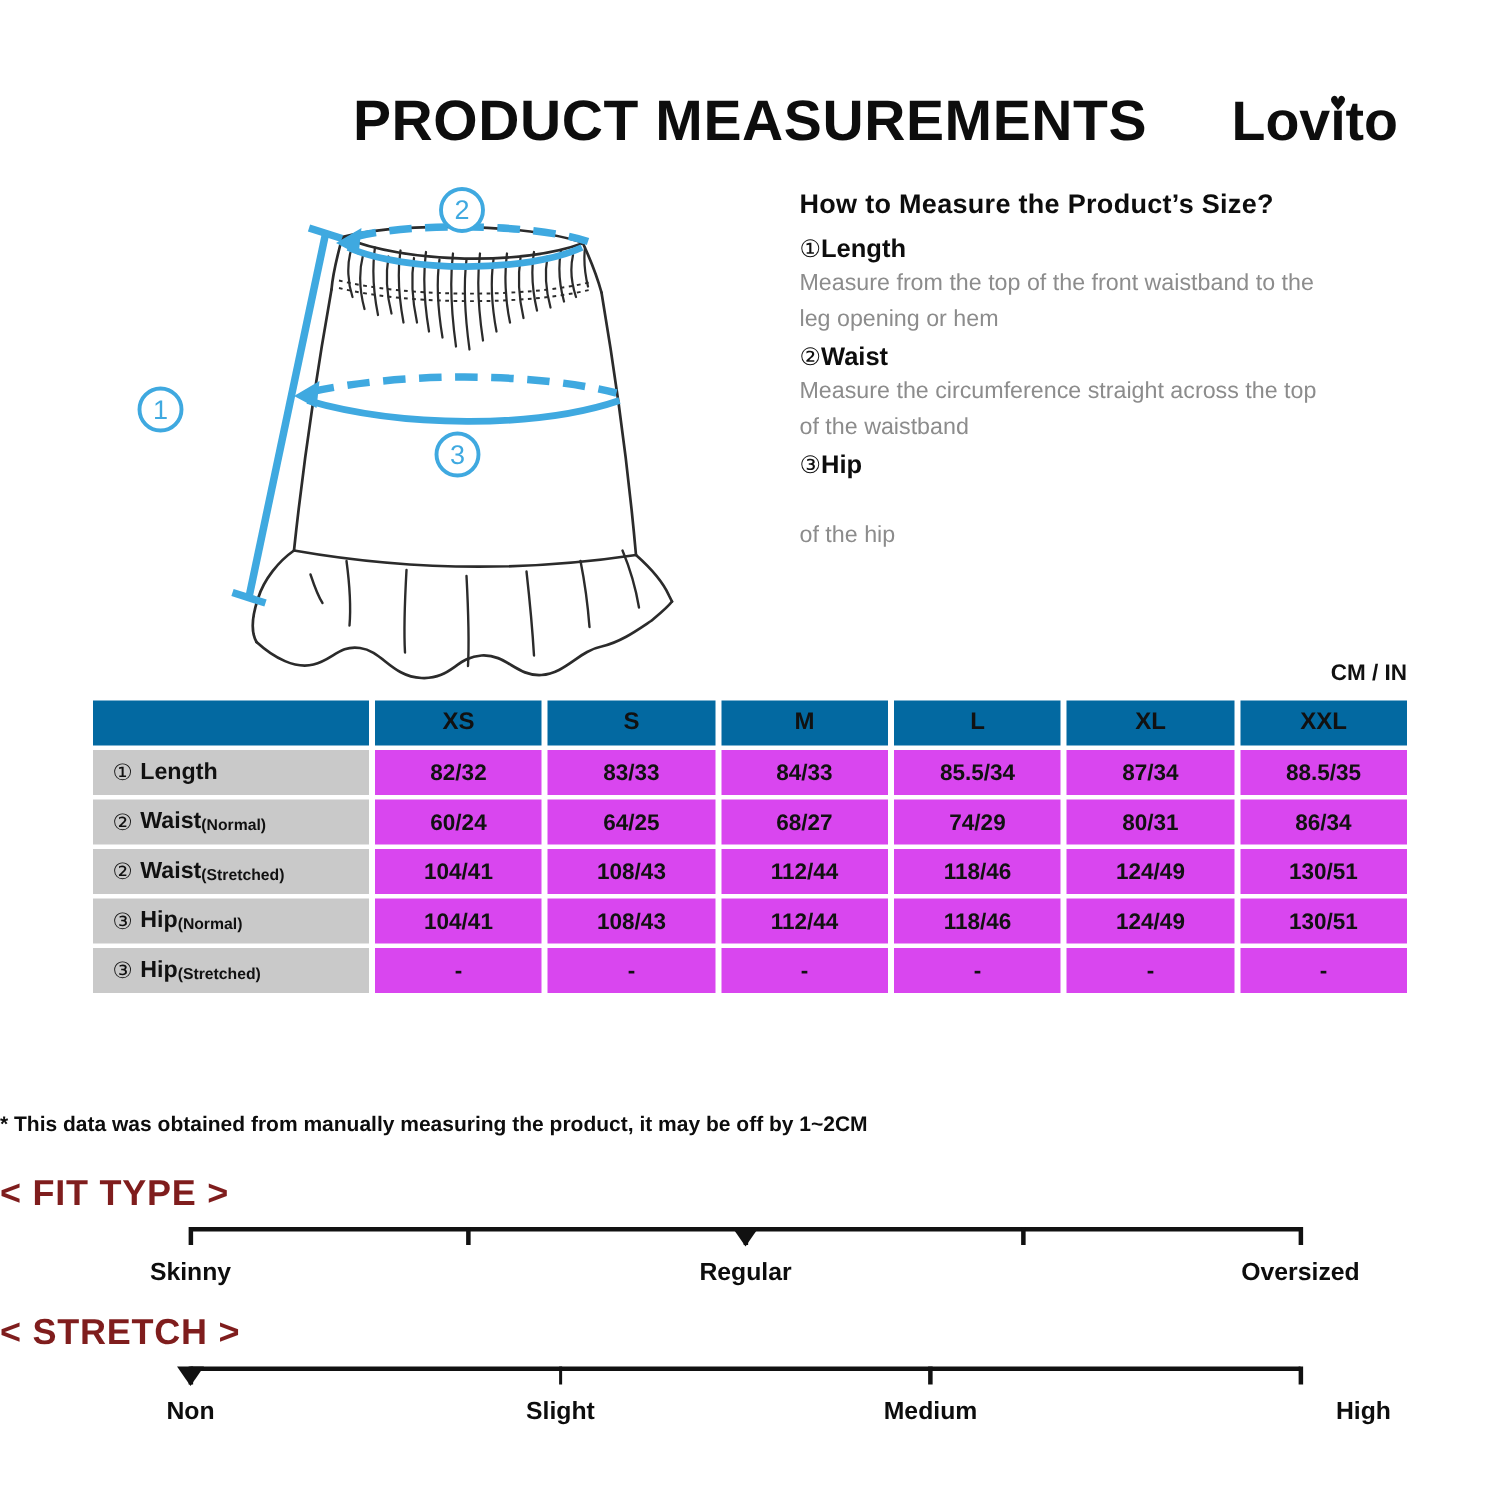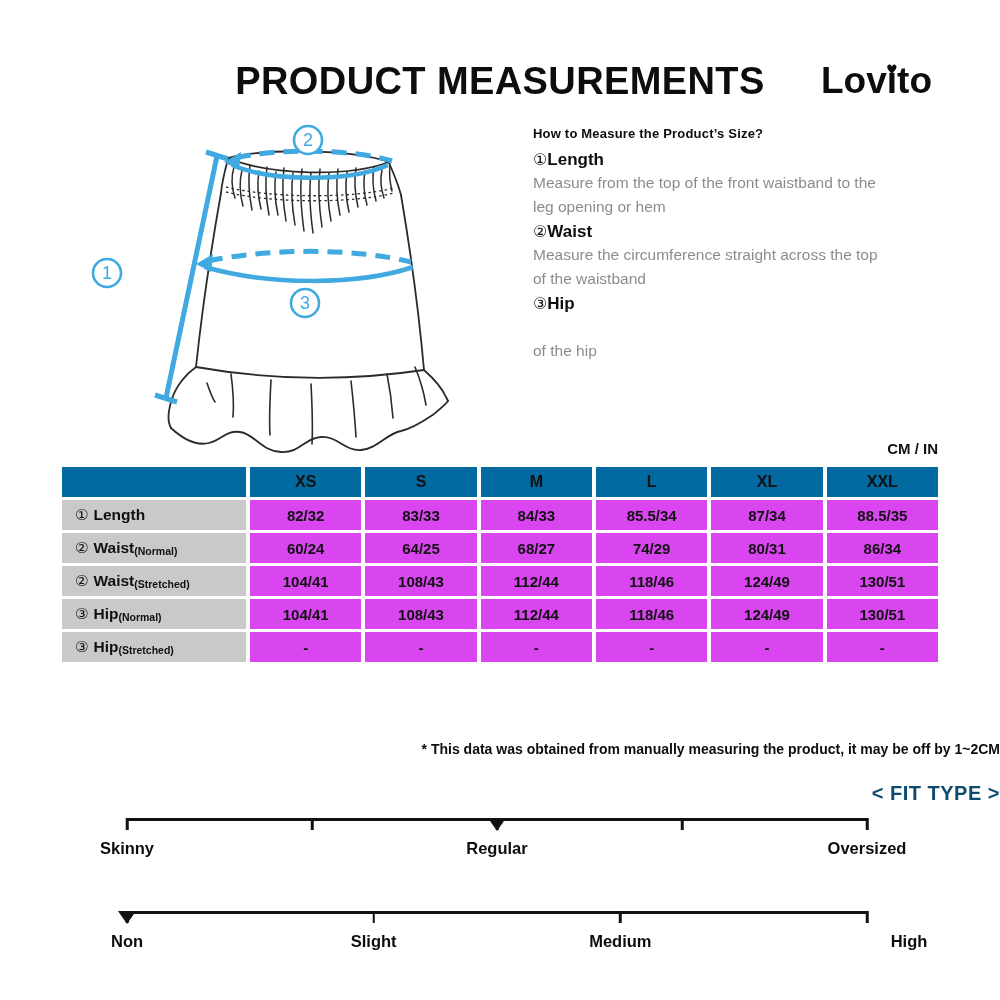--- a/index.html
+++ b/index.html
@@ -19,21 +19,21 @@
   }
   .brand .bi { position:relative; }
   .brand .heart {
     position:absolute; left:50%; top:3px; transform:translateX(-50%);
     font-size:13px; font-family:"DejaVu Sans", sans-serif; line-height:1;
   }
   
   .diagram { position:absolute; left:55px; top:115px; }
   
   .howto { position:absolute; left:533px; top:126px; width:420px; }
-  .howto h2 { font-size:13px; font-weight:700; letter-spacing:0.2px; margin-bottom:9px; color:#0d0d0d; }
+  .howto h2 { font-size:18px; font-weight:700; letter-spacing:0.2px; margin-bottom:9px; color:#0d0d0d; }
   .howto .item { font-size:17px; font-weight:700; margin-top:4px; color:#0d0d0d; }
   .howto .circ { font-family:"DejaVu Sans", sans-serif; font-weight:400; font-size:16px; }
   .howto .desc { color:#8c8c8c; font-size:15.5px; line-height:1.52; font-weight:400; margin-top:1px; }
   
   .units { position:absolute; right:62px; top:440px; font-size:15px; font-weight:700; }
   
   .sizetable {
     position:absolute; left:62px; top:467px; width:876px;
     display:grid; grid-template-columns:184px repeat(6, 1fr);
     grid-auto-rows:30px; gap:3px 4px;
@@ -45,25 +45,25 @@
     font-size:15.5px; font-weight:700; white-space:nowrap;
   }
   .sizetable .rowlabel .circ {
     font-family:"DejaVu Sans", sans-serif; font-weight:400; font-size:15px; margin-right:5px;
   }
   .sizetable .rowlabel .sub { font-size:10.5px; font-weight:700; transform:translateY(2.5px); }
   .sizetable .td { background:#d946ef; font-weight:700; font-size:15px; }
   
   .notes { position:absolute; left:0; right:0; top:681px; text-align:center;
            font-size:16px; font-weight:600; line-height:1.55; color:#0d0d0d; }
-  .disclaimer { position:absolute; left:0; right:0; top:741px; text-align:right;
+  .disclaimer { position:absolute; left:0; right:0; top:741px; text-align:left;
            font-size:14px; font-weight:600; color:#0d0d0d; }
   
-  .scale-title { position:absolute; left:0; right:0; text-align:right;
-           font-size:20px; font-weight:800; letter-spacing:0.5px; color:#0c4a6e; }
+  .scale-title { position:absolute; left:0; right:0; text-align:left;
+           font-size:24px; font-weight:800; letter-spacing:0.5px; color:#7f1d1d; }
   .scale { position:absolute; left:127px; width:740px; height:2.5px; background:#111; }
   .scale .tick { position:absolute; top:0; width:2.5px; height:12px; background:#111; transform:translateX(-50%); }
   .scale .marker { position:absolute; top:0; width:0; height:0; transform:translateX(-50%);
            border-left:9px solid transparent; border-right:9px solid transparent; border-top:13px solid #111; }
   .scale .slabel { position:absolute; top:21px; transform:translateX(-50%);
            font-size:16.5px; font-weight:700; white-space:nowrap; color:#0d0d0d; }
 </style>
 </head>
 <body>
 
@@ -240,20 +240,21 @@
     <div class="tick" style="left:25%;"></div>
     <div class="tick" style="left:50%;"></div>
     <div class="tick" style="left:75%;"></div>
     <div class="tick" style="left:100%;"></div>
     <div class="marker" style="left:50%;"></div>
     <span class="slabel" style="left:0%;">Skinny</span>
     <span class="slabel" style="left:50%;">Regular</span>
     <span class="slabel" style="left:100%;">Oversized</span>
   </div>
 
+  <div class="scale-title" style="top:875px;">&lt; STRETCH &gt;</div>
   <div class="scale" style="top:911px;">
     <div class="tick" style="left:0%;"></div>
     <div class="tick" style="left:33.33%;"></div>
     <div class="tick" style="left:66.67%;"></div>
     <div class="tick" style="left:100%;"></div>
     <div class="marker" style="left:0%;"></div>
     <span class="slabel" style="left:0%;">Non</span>
     <span class="slabel" style="left:33.33%;">Slight</span>
     <span class="slabel" style="left:66.67%;">Medium</span>
     <span class="slabel" style="left:100%;margin-left:42px;">High</span>

